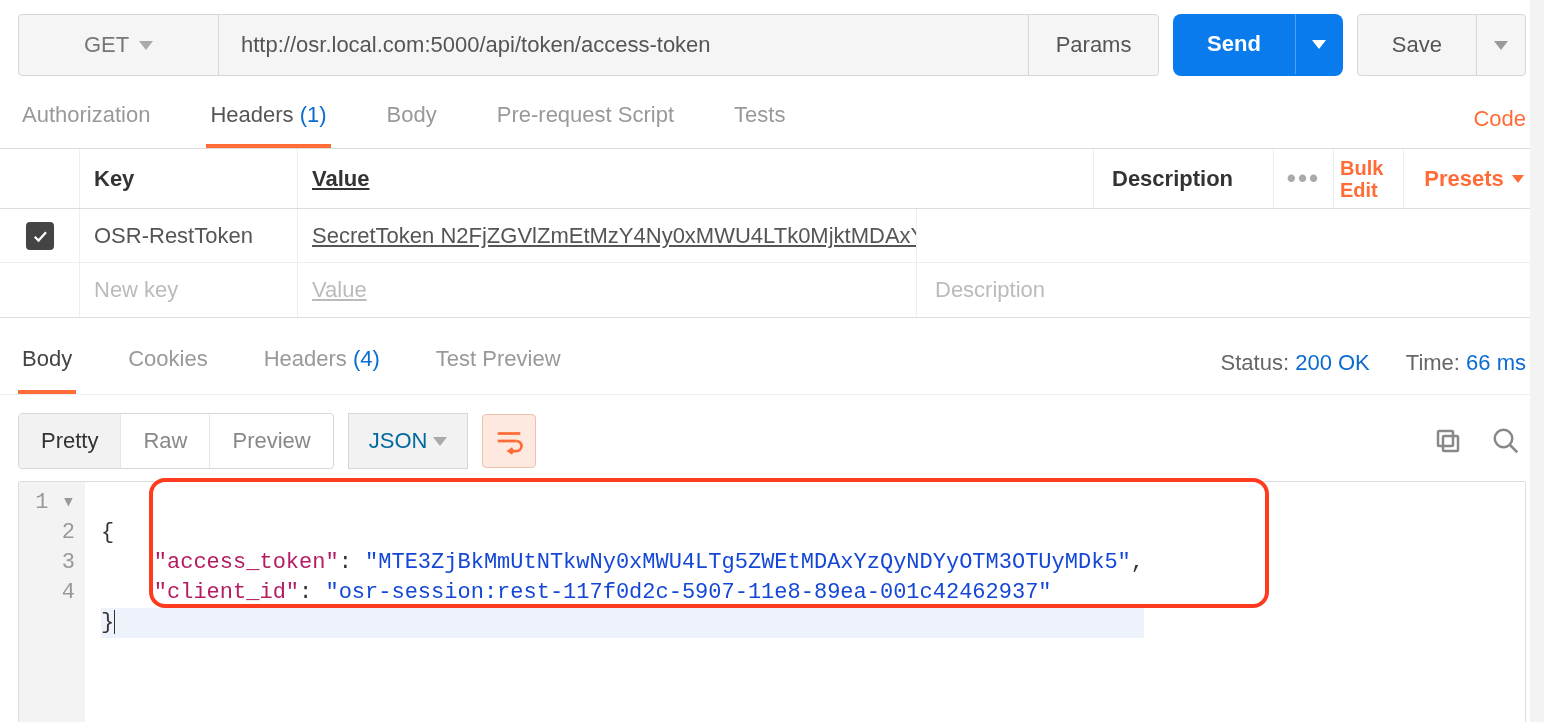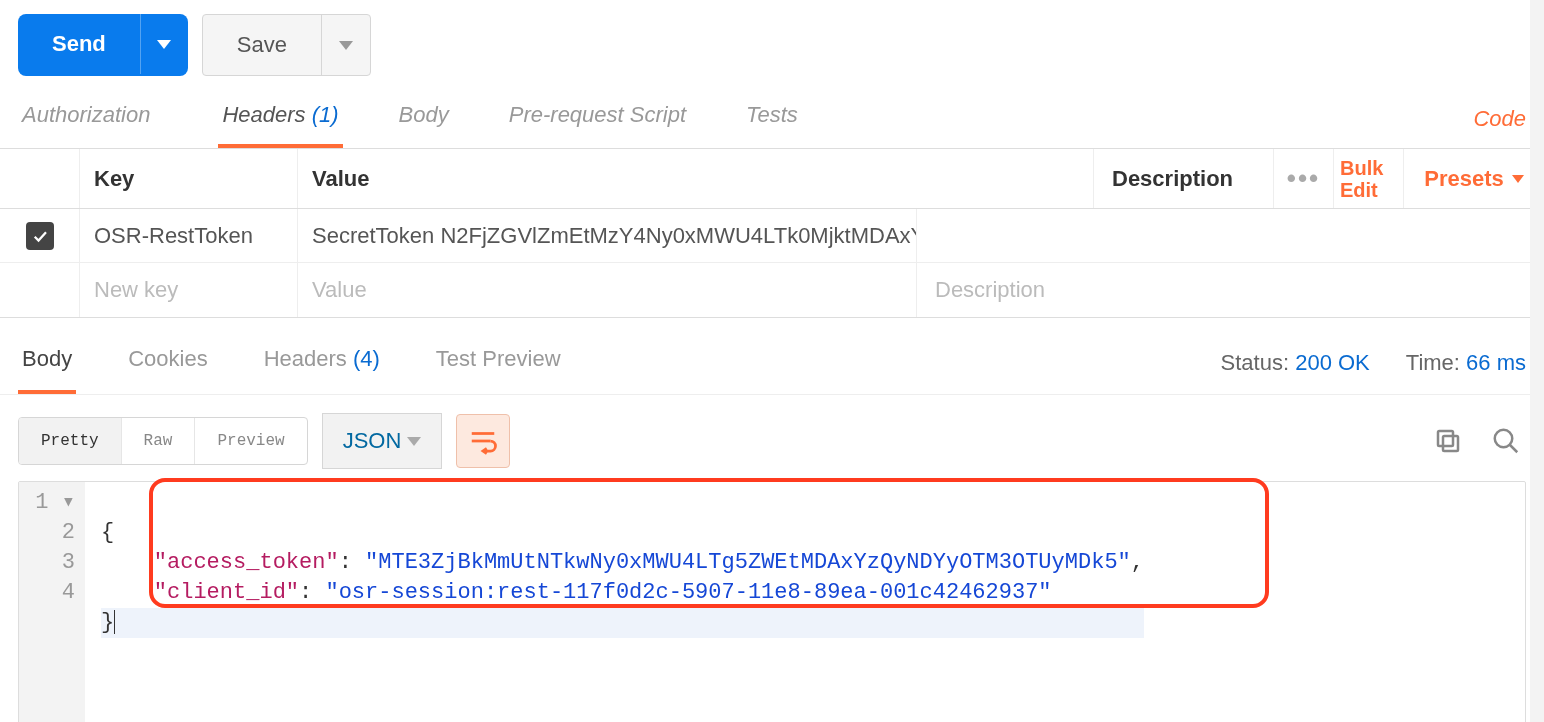--- a/index.html
+++ b/index.html
@@ -84,50 +84,49 @@
   .btn-gray .btn-main { border-right: 1px solid #d6d6d6; }
   .btn-blue .chevron-down { border-top-color: #fff; }
   .btn-gray .chevron-down { border-top-color: #999; }
 
   
   .tabs-row {
     display: flex;
     align-items: flex-end;
     padding: 16px 18px 0 18px;
     justify-content: space-between;
-    font-style: italic;
   }
   .tabs-left { display: flex; gap: 52px; }
   .tab {
     padding: 0 4px 16px 4px;
     font-size: 22px;
     color: #999;
     cursor: pointer;
     border-bottom: 4px solid transparent;
   }
-  .tab.active { color: #555; border-bottom-color: #ff6c37; margin-left: 12px; }
+  .tab.active { color: #555; border-bottom-color: #ff6c37; }
   .tab .badge { color: #0a6bd1; }
   .code-link {
     color: #ff6c37;
     font-size: 22px;
     cursor: pointer;
     padding-bottom: 16px;
   }
 
   
   .headers-table { width: 100%; border-top: 1px solid #ddd; border-bottom: 1px solid #ddd; }
   .hrow {
     display: flex;
     align-items: stretch;
     min-height: 54px;
   }
   .hrow > div { display:flex; align-items:center; }
   .hcell-check { width: 80px; justify-content: center; border-right: 1px solid #eee; }
   .hcell-key   { width: 218px; padding: 0 14px; border-right: 1px solid #eee; font-size: 22px; }
-  .hcell-value { flex: 1; padding: 0 14px; border-right: 1px solid #eee; font-size: 22px; overflow:hidden; white-space:nowrap; text-overflow:ellipsis; }
+  .hcell-value { flex: 1; padding: 0 14px; border-right: 1px solid #eee; font-size: 22px; overflow:hidden; white-space:nowrap; text-overflow:ellipsis;text-decoration:underline; }
   .hcell-desc  { width: 180px; padding: 0 18px; font-size: 22px; border-right: 1px solid #eee; }
   .hcell-dots  { width: 60px; justify-content:center; color:#aaa; font-size: 26px; letter-spacing:2px; border-right: 1px solid #eee; cursor:pointer; }
   .hcell-bulk  { width: 70px; color:#ff6c37; font-size: 20px; line-height:1.1; padding: 6px 6px; border-right: 1px solid #eee; cursor:pointer; }
   .hcell-presets{ width: 140px; color:#ff6c37; font-size: 22px; justify-content:center; gap:8px; cursor:pointer; }
   .hcell-presets .caret { border-top-color:#ff6c37; border-left-width:6px;border-right-width:6px;border-top-width:8px;}
   .hrow.header { font-weight: 700; color:#333; border-bottom: 1px solid #ddd; min-height:60px; }
   .hrow.data { border-bottom: 1px solid #eee; }
   .hrow.placeholder .hcell-key,
   .hrow.placeholder .hcell-value,
   .hrow.placeholder .hcell-desc { color: #bbb; }
@@ -166,21 +165,21 @@
   }
   .view-left { display:flex; gap: 14px; align-items:center; }
   .seg {
     display:flex;
     border: 1px solid #d6d6d6;
     border-radius: 4px;
     overflow:hidden;
     background:#fff;
   }
   .seg-item {
-    padding: 14px 22px; font-size: 16px; color:#888; cursor:pointer;font-family:Liberation Mono, monospace;
+    padding: 14px 22px; font-size: 22px; color:#888; cursor:pointer;
   }
   .seg-item + .seg-item { border-left: 1px solid #e6e6e6; }
   .seg-item.active { color:#333; background:#f2f2f2; }
   .fmt-select {
     display:flex; align-items:center; gap:6px;
     border:1px solid #d6d6d6; border-radius:0; background:#f2f2f2;
     padding: 14px 20px; font-size:22px; color:#0369a1; cursor:pointer;
   }
   .wrap-btn {
     width: 54px; height: 54px;
@@ -241,20 +240,30 @@
     width: 14px; height: 100%;
     background: #f3f3f3;
   }
 </style>
 </head>
 <body>
 
 <div class="container">
 
   <div class="request-bar">
+    <div class="url-group">
+      <div class="method-select">
+        <span>GET</span>
+        <span class="chevron-down"></span>
+      </div>
+      <input class="url-input" value="http://osr.local.com:5000/api/token/access-token" style="">
+      <div class="params-btn">
+        <span>Params</span>
+      </div>
+    </div>
 
     <div class="btn-split btn-blue">
       <div class="btn-main">
         <span>Send</span>
       </div>
       <div class="btn-caret">
         <span class="chevron-down"></span>
       </div>
     </div>
 

